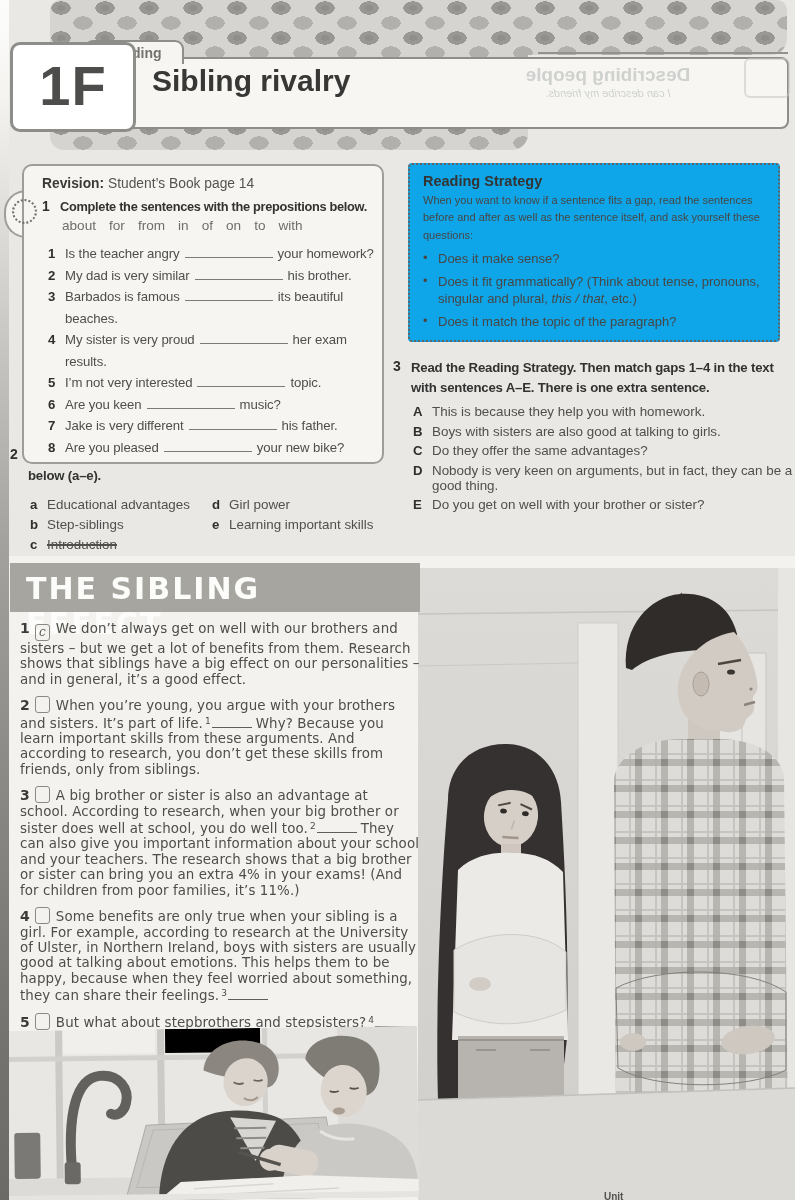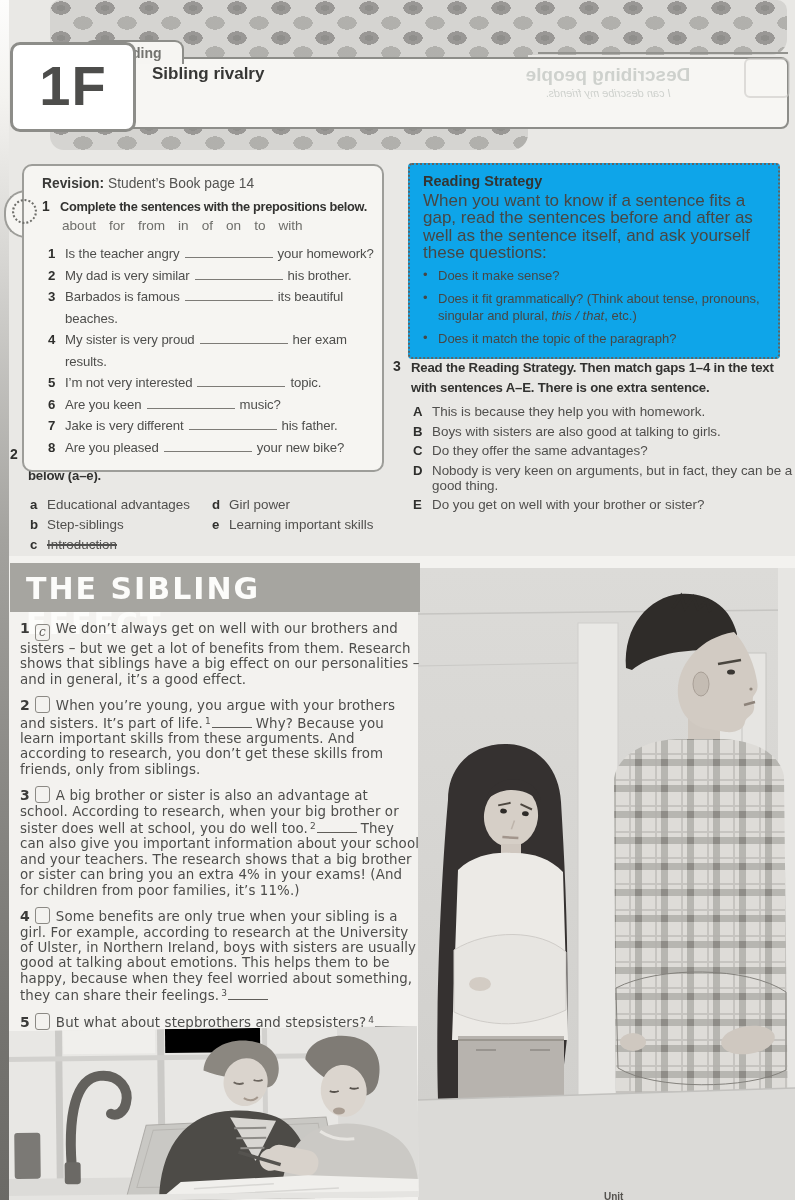--- a/index.html
+++ b/index.html
@@ -21,33 +21,33 @@
   .pattern-a{left:50px;top:0;width:737px;height:55px;border-radius:10px 10px 16px 0;}
   .pattern-b{left:50px;top:55px;width:478px;height:95px;background-position:0 -55px;border-radius:0 0 16px 14px;}
   .patline{left:538px;top:52px;width:250px;height:2px;background:#92928e;}
 
   
   .reading-tab{left:84px;top:40px;width:96px;height:22px;background:#f6f5f2;border:2px solid #8d8d89;border-bottom:none;
     border-radius:9px 9px 0 0;z-index:4;text-align:center;font-weight:bold;font-size:14px;color:#73736f;line-height:22px;}
   .title-band{left:57px;top:57px;width:728px;height:68px;background:#f7f6f3;border:2px solid #8d8d89;border-radius:8px;z-index:3;}
   .unit-tab{left:10px;top:42px;width:120px;height:84px;background:#ffffff;border:3px solid #8d8d89;border-radius:10px;z-index:5;
     text-align:center;font-weight:bold;font-size:56px;color:#4d4d4b;line-height:82px;letter-spacing:1px;}
-  .page-title{left:93px;top:5px;font-weight:bold;font-size:17px;color:#373735;}
+  .page-title{left:93px;top:5px;font-weight:bold;font-size:30px;color:#373735;}
   .page-subtitle{left:94px;top:40px;font-style:italic;font-size:15.5px;color:#454543;}
   .showthrough{left:468px;top:64px;width:280px;text-align:center;transform:scaleX(-1);color:#aeb4af;opacity:.55;z-index:6;pointer-events:none;}
   .showthrough .l1{font-weight:bold;font-size:19px;}
   .showthrough .l2{font-style:italic;font-size:11px;margin-top:1px;}
   .ghost-tab{left:744px;top:58px;width:42px;height:36px;border:2px solid #cbcac7;border-radius:6px;opacity:.6;z-index:6;}
 
   
   .rev-bump{left:4px;top:190px;width:36px;height:44px;background:#f6f5f2;border:2px solid #9d9d99;border-right:none;
     border-radius:22px 0 0 22px;z-index:1;}
   .rev-icon{left:12px;top:199px;width:21px;height:21px;border:2.6px dotted #6f6f6b;border-radius:50%;z-index:3;}
   .revision-box{left:22px;top:164px;width:362px;background:#f6f5f2;border:2px solid #9d9d99;border-radius:10px;
-    padding:8px 6px 12px 16px;box-sizing:border-box;z-index:2;}
+    padding:8px 6px 4px 16px;box-sizing:border-box;z-index:2;}
   .rev-head{font-size:13.8px;margin:2px 0 8px 2px;}
   .rev-head b{color:#39393 7;font-weight:bold;color:#3a3a38;}
   .rev-head span{color:#55554 f;color:#535351;}
   .exrow{display:flex;margin:0 0 4px 2px;}
   .exnum{width:18px;font-weight:bold;font-size:13.8px;color:#2f2f2d;flex:none;}
   .instr1{font-weight:bold;font-size:12.8px;letter-spacing:-0.3px;color:#323230;white-space:nowrap;}
   .wordbank{margin:2px 0 10px 22px;font-size:13.6px;color:#6e6e6a;}
   .wordbank span{margin-right:13px;}
   .ex1row{display:flex;margin-left:8px;line-height:21.5px;}
   .inum{width:17px;flex:none;font-weight:bold;font-size:13.2px;color:#2f2f2d;}
@@ -61,21 +61,21 @@
   .ex2-colR{left:212px;top:497px;}
   .orow{display:flex;margin-bottom:5px;}
   .olet{width:17px;flex:none;font-weight:bold;font-size:13.2px;color:#2f2f2d;}
   .otxt{font-size:13.4px;color:#504f4d;}
   .struck{text-decoration:line-through;text-decoration-thickness:1.5px;}
 
   
   .strategy-box{left:408px;top:163px;width:372px;background:#0ea5e9;border:2px dotted #63635f;border-radius:4px;
     padding:8px 13px 10px 13px;box-sizing:border-box;}
   .strat-title{font-weight:bold;font-size:14.5px;color:#343432;margin-bottom:3px;}
-  .strat-intro{font-size:17px;line-height:17.3px;color:#474745;}
+  .strat-intro{font-size:11px;line-height:17.3px;color:#474745;}
   .brow{display:flex;margin-top:6px;}
   .bdot{width:15px;flex:none;color:#474745;font-size:13px;}
   .btxt{font-size:13px;line-height:17px;color:#474745;}
 
   
   .ex3-num{left:393px;top:358px;font-weight:bold;font-size:14px;color:#2f2f2d;}
   .ex3-body{left:411px;top:358px;width:378px;font-weight:bold;font-size:13.2px;line-height:20px;color:#323230;letter-spacing:-0.2px;}
   .ex3-opts{left:413px;top:404px;width:380px;}
   .ex3-opts .olet{width:19px;}
   .ex3-opts .orow{margin-bottom:4.5px;}

